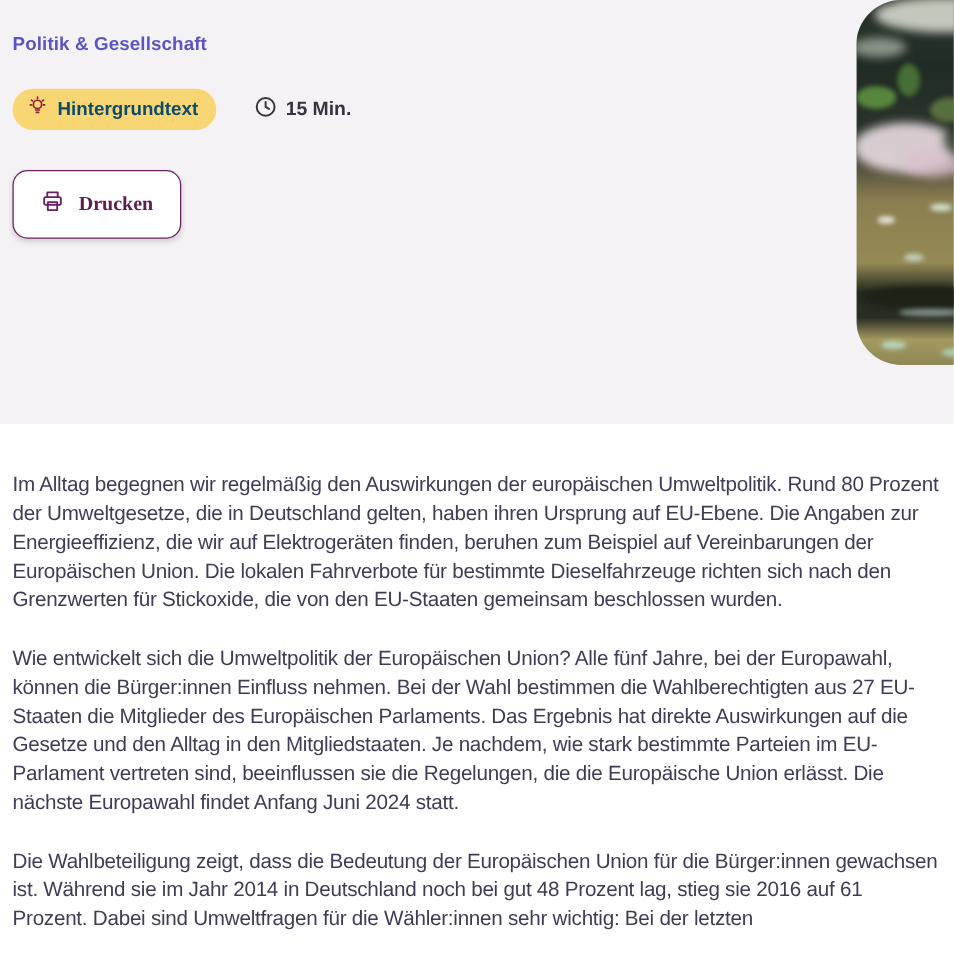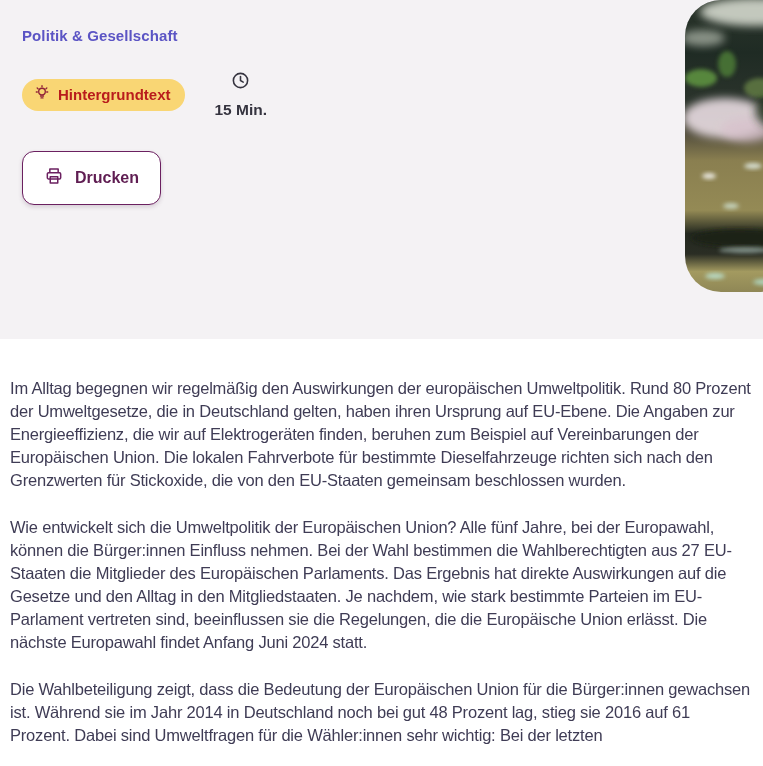--- a/index.html
+++ b/index.html
@@ -1,38 +1,38 @@
 <!DOCTYPE html>
 <html><head>
 <meta charset="utf-8">
 <style>
   * { margin:0; padding:0; box-sizing:border-box; }
   html,body { width:763px; height:766px; overflow:hidden; background:#ffffff;
     font-family:"Liberation Sans","DejaVu Sans",sans-serif; }
 
   
   .header { position:relative; width:763px; height:339px; background:#f4f2f4;
-    padding:27px 0 0 22px; }
+    padding:27px 0 0 10px; }
   .category { display:inline-block; color:#5b54c4; font-size:15px; font-weight:700;
     letter-spacing:.1px; text-decoration:none; cursor:pointer; }
   .title { margin-top:20px; width:560px; color:#3d2342; font-size:28px; font-weight:800;
     letter-spacing:-0.4px; line-height:34px; }
   .meta-row { margin-top:26px; display:flex; align-items:center; gap:30px; }
   .badge { display:inline-flex; align-items:center; gap:7px; background:#f9d674;
-    color:#b91c1c; font-size:15px; font-weight:700; padding:5px 14px 6px 11px;
+    color:#0c4a6e; font-size:15px; font-weight:700; padding:5px 14px 6px 11px;
     border-radius:17px; }
   .meta-item { display:inline-flex; align-items:center; gap:7px; color:#35343f;
-    font-size:15.5px; font-weight:700;flex-direction:column; }
+    font-size:15.5px; font-weight:700; }
   .meta-item svg { color:#35343f; }
   .actions-row { margin-top:32px; display:flex; gap:18px; }
   .action-btn { display:inline-flex; align-items:center; gap:11px; background:#ffffff;
     border:1.5px solid #6b2060; border-radius:12px; color:#5f1d52; font-size:16px;
     font-weight:700; padding:14px 21px; cursor:pointer;
     box-shadow:0 2px 4px rgba(80,40,80,0.18);
-    font-family:Liberation Sans, sans-serif; }
+    font-family:Liberation Serif, serif; }
   .action-btn svg { color:#6b2060; }
 
   
   .hero { position:absolute; left:685px; top:0; width:110px; height:292px;
     border-radius:36px; overflow:hidden; }
   .hero svg { display:block; width:100%; height:100%; }
 
   
   .article { padding:38px 10px 0 10px; }
   .article p { width:744px; color:#3f3c55; font-size:16.5px; line-height:23px;

